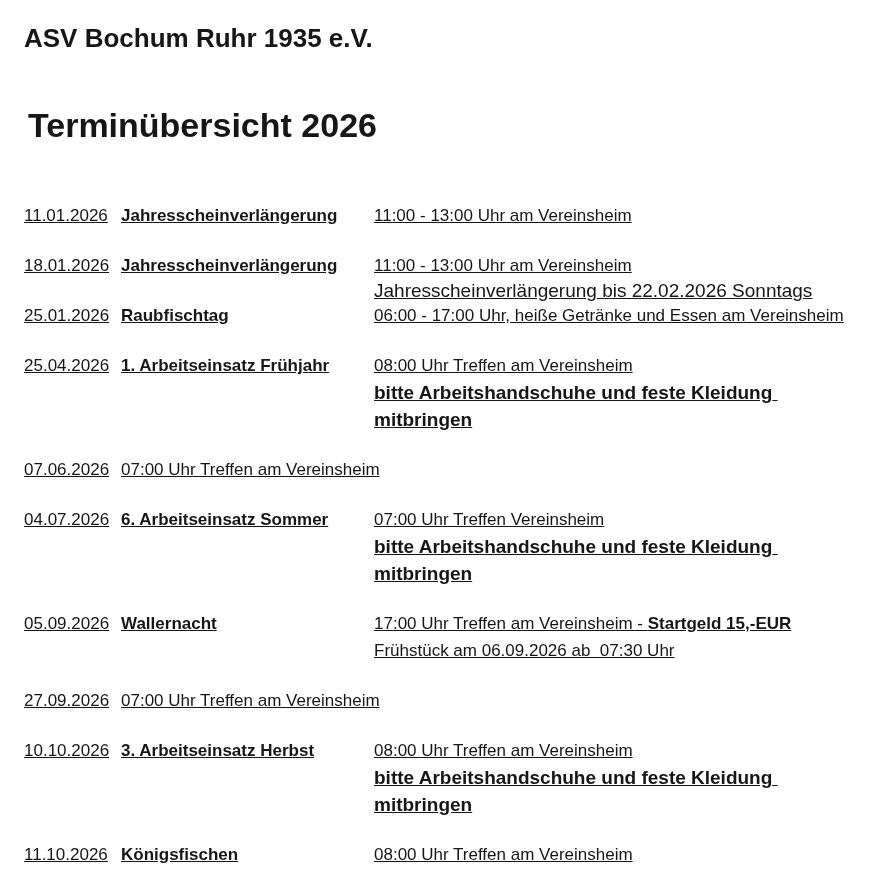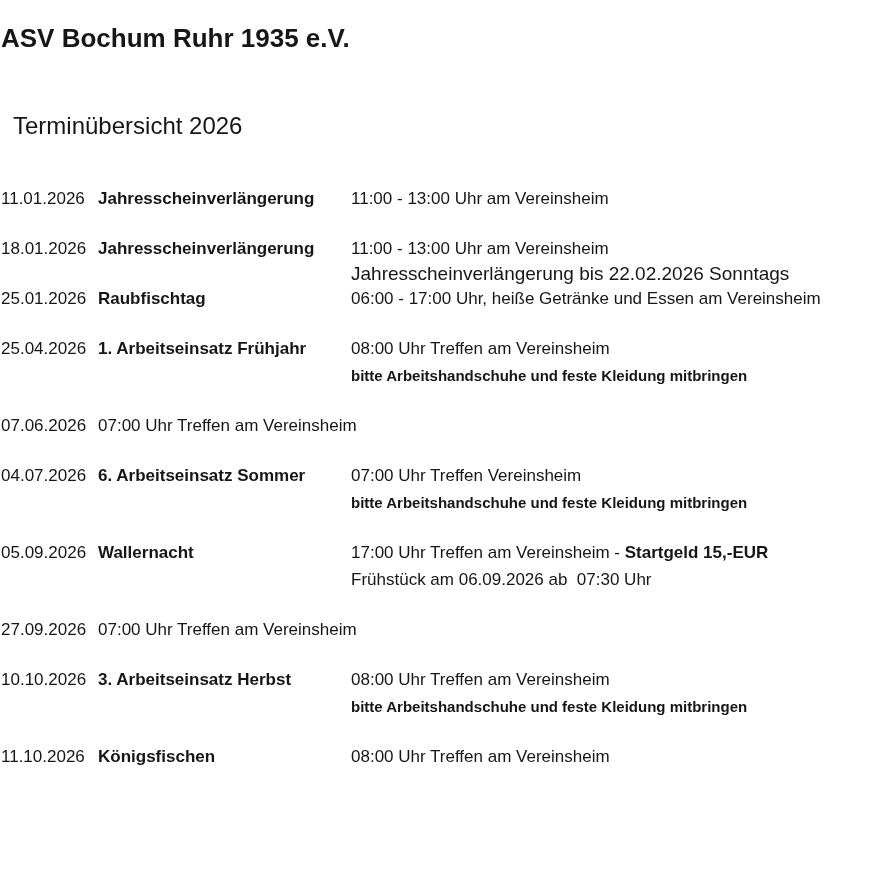--- a/index.html
+++ b/index.html
@@ -6,40 +6,41 @@
     margin: 0;
     padding: 0;
     background: #ffffff;
     color: #161616;
     font-family: "Liberation Sans", "DejaVu Sans", sans-serif;
   }
   .doc {
     width: 884px;
     height: 882px;
     box-sizing: border-box;
-    padding: 22px 10px 0 1px;
+    padding: 22px 10px 0 24px;
     overflow: hidden;
     background: #ffffff;
   }
   .club-name {
     font-size: 26px;
     font-weight: bold;
     line-height: 33px;
     margin: 0;
     letter-spacing: 0px;
   }
   .doc-title {
-    font-size: 24px;
-    font-weight: normal;
+    font-size: 34px;
+    font-weight: bold;
     line-height: 33px;
-    margin: 54px 0 0 12px;
+    margin: 54px 0 0 4px;
   }
   .events {
-    margin-top: 43px;
+    margin-top: 60px;
     font-size: 17px;
+    text-decoration: underline;
   }
   .event {
     margin-bottom: 23px;
   }
   .event.tight {
     margin-bottom: 0;
   }
   .line {
     display: flex;
     line-height: 27px;
@@ -56,21 +57,21 @@
   }
   .details {
     flex: 1;
     white-space: pre-wrap;
   }
   .details .inline-bold {
     font-weight: bold;
   }
   .bold-note {
     font-weight: bold;
-    font-size: 15px;
+    font-size: 19px;
   }
   .small-note {
     font-size: 19px;
     line-height: 23px;
   }
 </style>
 </head>
 <body>
 
 <div class="doc">

